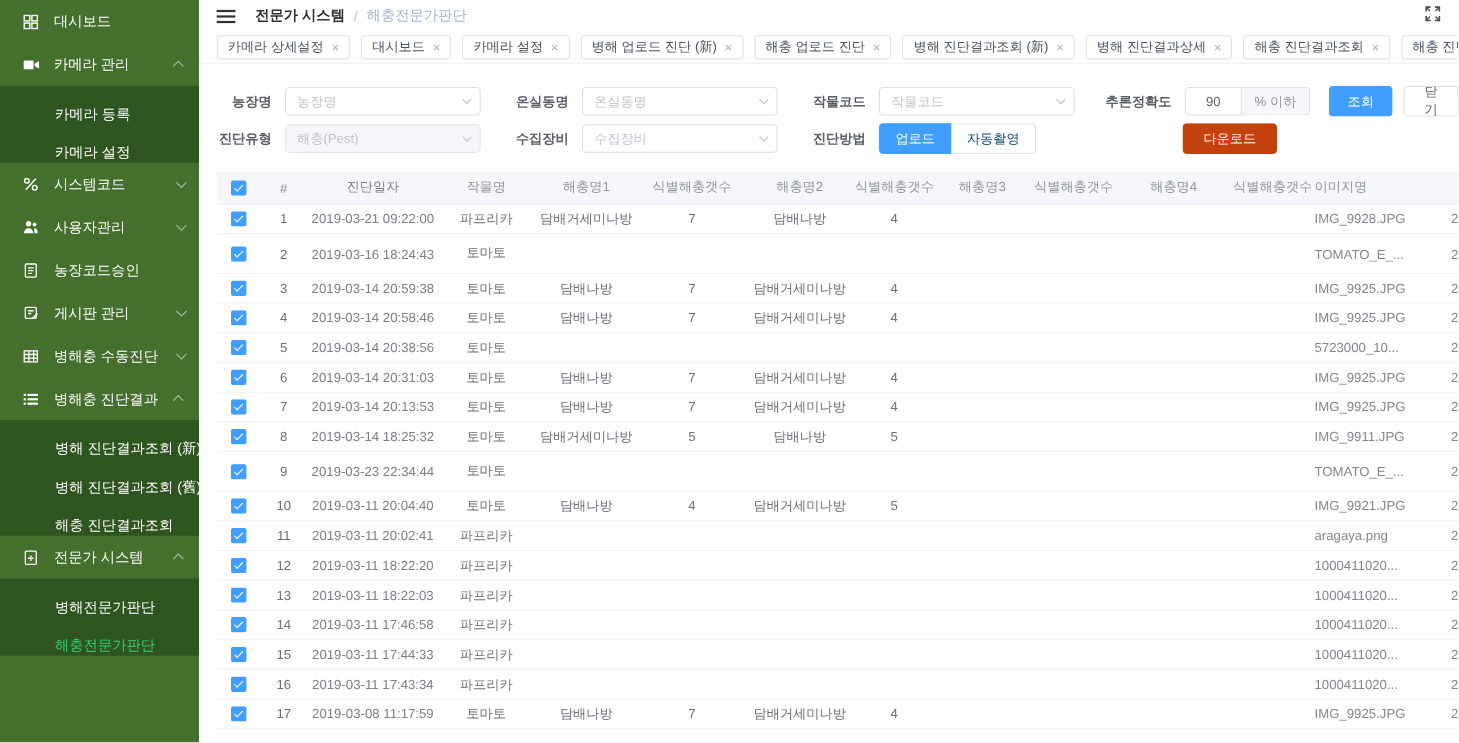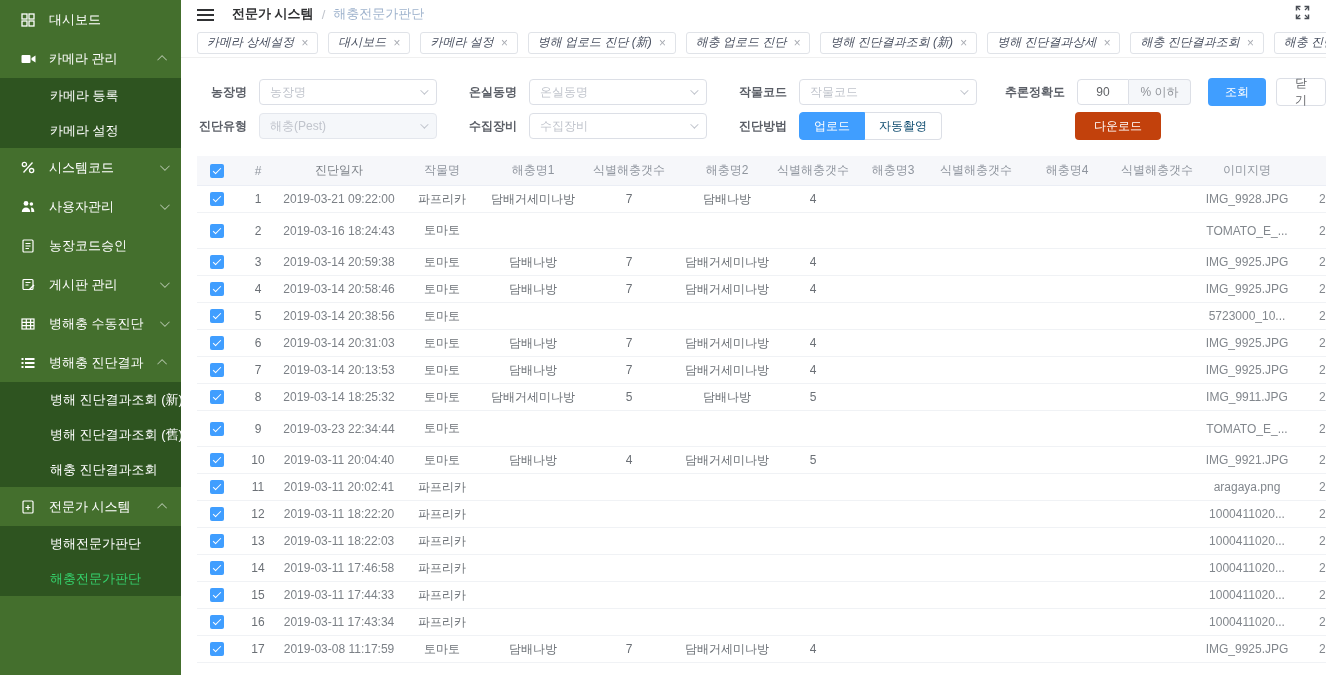--- a/index.html
+++ b/index.html
@@ -9,37 +9,37 @@
 
   
   .sidebar { width:181px; flex:0 0 181px; background:#446f2d; color:#fff; overflow:hidden; }
   .s-item { height:39px; display:flex; align-items:center; padding:0 14px 0 20px; font-size:13px; cursor:pointer; white-space:nowrap; }
   .s-icon { width:16px; height:14px; margin-right:13px; display:inline-flex; align-items:center; justify-content:center; flex:0 0 16px; }
   .s-icon svg { display:block; }
   .chev { margin-left:auto; width:7px; height:7px; border-right:1.6px solid rgba(255,255,255,.55); border-bottom:1.6px solid rgba(255,255,255,.55); }
   .chev.down { transform:rotate(45deg) translateY(-2px); }
   .chev.up { transform:rotate(-135deg) translateY(-2px); }
   .s-group { background:#2e5420; padding:0; }
-  .s-sub { height:35px; display:flex; align-items:center; padding-left:50px; font-size:13px; cursor:pointer; white-space:nowrap; }
+  .s-sub { height:35px; display:flex; align-items:flex-end; padding-left:50px; font-size:13px; cursor:pointer; white-space:nowrap; }
   .s-sub.active { color:#35d16c; }
 
   
   .main { flex:1; min-width:0; display:flex; flex-direction:column; background:#fff; overflow:hidden; }
 
   .topbar { height:28px; display:flex; align-items:center; padding:0 16px; flex:0 0 28px; }
   .burger { width:18px; cursor:pointer; margin-top:1px; }
   .burger span { display:block; width:17px; height:2px; background:#303133; margin:3px 0; }
   .breadcrumb { margin-left:17px; display:flex; align-items:center; gap:8px; font-size:13px; }
   .bc-root { color:#303133; font-weight:700; }
   .bc-sep { color:#c0c4cc; }
   .bc-cur { color:#9fb3cd; }
   .topbar-right { margin-left:auto; display:flex; align-items:center; }
   .fs-icon { cursor:pointer; }
 
-  .tabsbar { height:30px; flex:0 0 30px; display:flex; align-items:center; gap:10px; padding:0 16px; border-bottom:1px solid #f0f0f0; overflow:hidden;font-style:italic; }
+  .tabsbar { height:30px; flex:0 0 30px; display:flex; align-items:center; gap:10px; padding:0 16px; border-bottom:1px solid #f0f0f0; overflow:hidden; }
   .chip { display:inline-flex; align-items:center; height:22px; padding:0 9px; border:1px solid #e0e3e8; border-radius:3px; background:#fff; color:#495060; font-size:12px; cursor:pointer; white-space:nowrap; flex:0 0 auto; }
   .chip .chip-x { margin-left:7px; color:#a8abb2; font-size:12px; line-height:1; }
 
   
   .filters { padding:20px 16px 16px 16px; flex:0 0 auto; }
   .f-row { display:flex; align-items:center; height:28px; }
   .f-row + .f-row { margin-top:6px; }
   .f-label { font-weight:700; color:#5a5e66; text-align:right; margin-right:12px; flex:0 0 auto; }
   .w50{width:50px}.w56{width:56px}.w64{width:64px}
   .sel { width:178px; height:26px; border:1px solid #dcdfe6; border-radius:4px; background:#fff; display:flex; align-items:center; padding:0 10px; color:#c0c4cc; cursor:pointer; }
@@ -66,21 +66,21 @@
   .table-wrap { flex:1; overflow:hidden; padding-left:16px; }
   .tbl { width:1210px; }
   .tr { display:flex; align-items:center; height:27px; border-bottom:1px solid #f0f2f5; }
   .tr.tall { height:36px; }
   .thead { height:30px; background:#f6f7fa; border-bottom:1px solid #ebeef5; color:#8f959e; }
   .thead .td { color:#8f959e; }
   .td { text-align:center; color:#6b7076; white-space:nowrap; overflow:hidden; flex:0 0 auto; }
   .c-cb{width:40px}.c-n{width:42px}.c-date{width:120px}.c-crop{width:86px}
   .c-p1{width:96px}.c-c1{width:96px}.c-p2{width:100px}.c-c2{width:72px}
   .c-p3{width:88px}.c-c3{width:78px}.c-p4{width:104px}.c-c4{width:76px}
-  .c-img{width:104px; text-align:center; color:#82878d;}
+  .c-img{width:104px; text-align:left; color:#82878d;}
   .c-reg{width:80px; text-align:left; padding-left:20px; color:#82878d;}
   .td.c-date { color:#7c8187; }
   .checkbox { display:inline-block; width:14px; height:14px; background:#409eff; border-radius:2px; position:relative; vertical-align:middle; cursor:pointer; }
   .checkbox .check { position:absolute; left:4.6px; top:1.6px; width:4px; height:8px; border:solid #fff; border-width:0 1.5px 1.5px 0; transform:rotate(45deg); }
 </style>
 </head>
 <body>
 
 <div class="app">
 

